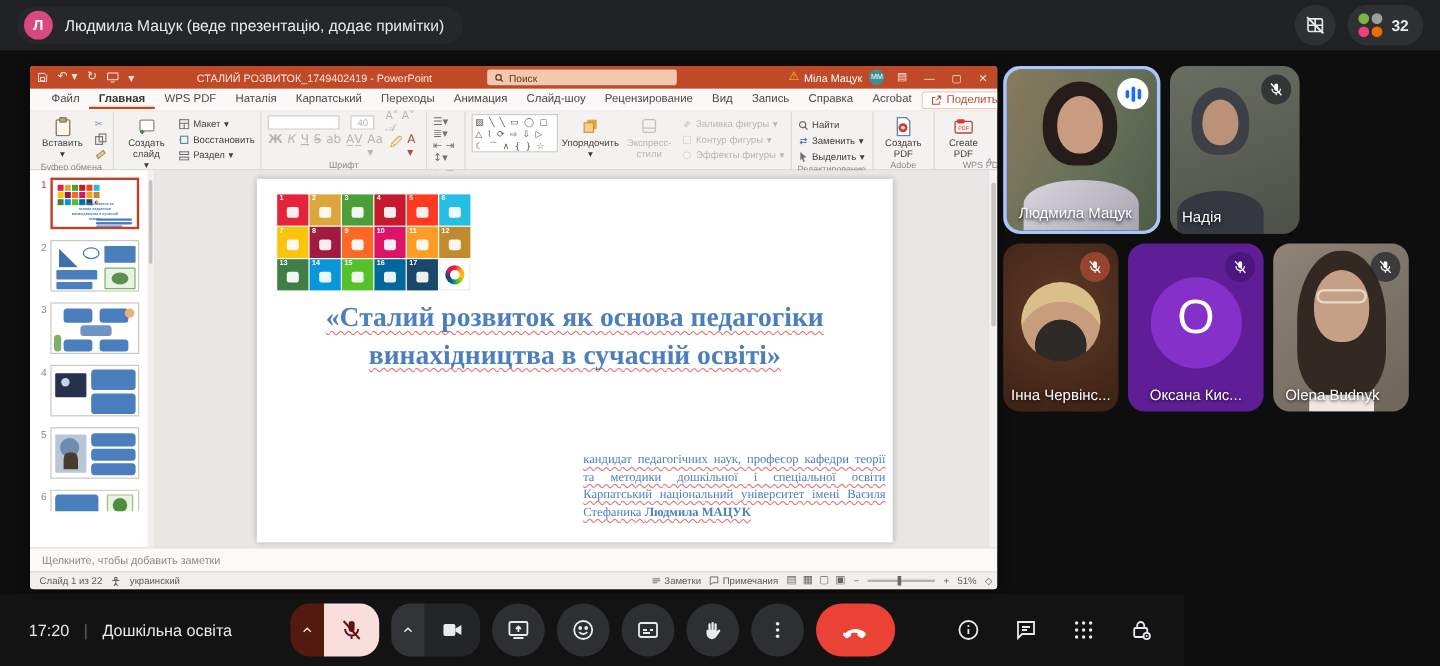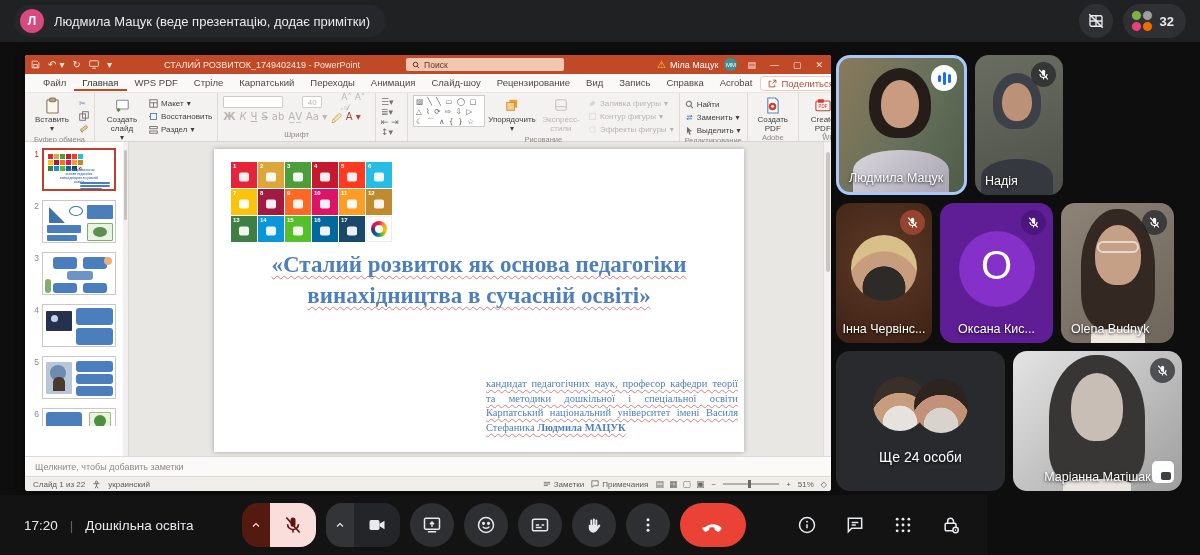--- a/index.html
+++ b/index.html
@@ -26,33 +26,33 @@
   .qat{display:flex;align-items:center;gap:8px;color:#fbe3d8;font-size:10px}
   .ttl-name{margin-left:52px;white-space:nowrap;font-size:9px;color:#fde7dd}
   .searchbox{margin-left:46px;width:158px;height:13px;background:#f3c8b0;border-radius:2px;color:#66341f;font-size:8.5px;display:flex;align-items:center;gap:4px;padding:0 6px}
   .ttl .spacer{flex:1}
   .warn{color:#f8c32c;font-size:10px;margin-right:4px}
   .uavatar{width:13px;height:13px;border-radius:50%;background:#3f8f95;color:#fff;font-size:6px;display:flex;align-items:center;justify-content:center;margin:0 10px 0 6px}
   .winbtns{display:flex;gap:14px;color:#fde7dd;font-size:9px;margin-right:2px}
   
   .tabs{height:19px;background:#fbf9f7;display:flex;align-items:center;padding-left:10px;font-size:9.5px;color:#4b4845;flex:none;border-bottom:1px solid #e8e5e2}
   .tab{padding:2px 8px 3px;cursor:default;white-space:nowrap}
-  .tab.active{color:#35322f;font-weight:normal;box-shadow:inset 0 -2px 0 #c2491f}
+  .tab.active{color:#35322f;font-weight:bold;box-shadow:inset 0 -2px 0 #c2491f}
   .share-btn{margin-left:auto;margin-right:8px;display:flex;align-items:center;gap:4px;background:#fff;border:1px solid #f0cbbb;border-radius:3px;color:#c24b29;font-size:9.5px;padding:1px 7px}
   
   .ribbon{height:49px;background:#f4f2f0;display:flex;border-bottom:1px solid #d8d5d1;flex:none;position:relative}
   .grp{display:flex;flex-direction:column;border-right:1px solid #ddd9d5;padding:2px 5px 0}
   .grp .gc{flex:1;display:flex;gap:5px;align-items:flex-start}
   .glabel{font-size:7.5px;color:#8c8985;text-align:center;padding:0 0 2px}
   .rb{display:flex;flex-direction:column;align-items:center;font-size:8px;color:#413f3c;width:44px;text-align:center;line-height:1.15;padding-top:1px}
   .rb .bigico{height:18px;display:flex;align-items:center;justify-content:center;margin-bottom:1px}
   .rcol{display:flex;flex-direction:column;gap:1px;padding-top:2px}
   .rs{display:flex;align-items:center;gap:3px;font-size:8px;color:#413f3c;height:12px;white-space:nowrap}
   .gray, .gray .rs{color:#b9b6b2}
-  .fontrow{display:flex;align-items:center;gap:19px;height:14px}
+  .fontrow{display:flex;align-items:center;gap:9px;height:14px}
   .fbox{background:#fff;border:1px solid #cfccc8;height:12px;border-radius:1px}
   .glyphrow{display:flex;gap:4px;font-size:9px;color:#b9b6b2;font-family:"DejaVu Sans",sans-serif}
   .shapesbox{width:72px;height:32px;background:#fff;border:1px solid #cfccc8;font-family:"DejaVu Sans",sans-serif;font-size:7.5px;color:#5c5a57;line-height:10px;padding:1px 2px;letter-spacing:1px}
   .collapse{position:absolute;right:4px;bottom:2px;font-size:8px;color:#8c8985}
   
   .bodyrow{flex:1;display:flex;min-height:0}
   .thumbs{width:104px;background:#fff;border-right:1px solid #dedbd7;padding:6px 2px 0 0;display:flex;flex-direction:column;gap:9px;position:relative}
   .thumb{display:flex;gap:3px}
   .tnum{width:14px;text-align:right;font-size:8.5px;color:#8c8985;padding-top:1px}
   .thumb.sel .tnum{color:#c0402a}
@@ -184,21 +184,21 @@
       <span>—</span>
       <span>▢</span>
       <span>✕</span>
     </div>
   </div>
 
   <div class="tabs">
     <span class="tab">Файл</span>
     <span class="tab active">Главная</span>
     <span class="tab">WPS PDF</span>
-    <span class="tab">Стріле</span>
+    <span class="tab">Наталія</span>
     <span class="tab">Карпатський</span>
     <span class="tab">Переходы</span>
     <span class="tab">Анимация</span>
     <span class="tab">Слайд-шоу</span>
     <span class="tab">Рецензирование</span>
     <span class="tab">Вид</span>
     <span class="tab">Запись</span>
     <span class="tab">Справка</span>
     <span class="tab">Acrobat</span>
     <span class="share-btn">
@@ -330,21 +330,20 @@
                 <path d="M2 7l5-5 3 3-5 5z"></path>
               </svg><span>Заливка фигуры</span> ▾</span>
           <span class="rs"><svg width="9" height="9" viewBox="0 0 12 12" fill="none" stroke="#d9d6d2">
                 <rect x="2" y="2" width="8" height="8"></rect>
               </svg><span>Контур фигуры</span> ▾</span>
           <span class="rs"><svg width="9" height="9" viewBox="0 0 12 12" fill="none" stroke="#d9d6d2">
                 <circle cx="6" cy="6" r="4"></circle>
               </svg><span>Эффекты фигуры</span> ▾</span>
         </div>
       </div>
-      <div class="glabel">Рисование</div>
     </div>
 
     <div class="grp">
       <div class="gc">
         <div class="rcol" style="padding-top:3px">
           <span class="rs">
               <svg width="9" height="9" viewBox="0 0 14 14" fill="none" stroke="#73706c" stroke-width="1.6">
                 <circle cx="6" cy="6" r="4"></circle>
                 <path d="M9 9l3.5 3.5"></path>
               </svg>
@@ -627,21 +626,21 @@
         <div class="face" style="left:42px;top:22px;width:38px;height:48px;border-radius:50% 50% 46% 46%;background:#c99b80"></div>
         <div class="torso" style="left:14px;bottom:0;width:96px;height:42px;border-radius:48% 48% 0 0;background:linear-gradient(135deg,#d8d5dd,#a9a6b2)"></div>
       </div>
       <div class="spk">
           <i style="height:7px"></i>
           <i style="height:13px"></i>
           <i style="height:9px"></i>
         </div>
       <span class="nm">Людмила Мацук</span>
     </div>
-    <div class="tile" style="width:88px;background:linear-gradient(160deg,#6a6e62,#4c5048)">
+    <div class="tile" style="width:108px;background:linear-gradient(160deg,#6a6e62,#4c5048)">
       <div class="ph">
         <div class="hair" style="left:18px;top:18px;width:48px;height:56px;border-radius:50% 50% 40% 40%;background:#3d4046"></div>
         <div class="face" style="left:27px;top:28px;width:30px;height:38px;border-radius:50% 50% 46% 46%;background:#bb9177"></div>
         <div class="torso" style="left:6px;bottom:0;width:72px;height:36px;border-radius:50% 50% 0 0;background:#35383e"></div>
       </div>
       <div class="badge">
           <svg width="13" height="13" viewBox="0 0 24 24" fill="none" stroke="#fff" stroke-width="2">
             <rect x="9" y="3" width="6" height="11" rx="3" fill="#fff" stroke="none"></rect>
             <path d="M5.5 11a6.5 6.5 0 0 0 13 0M12 17.5V21"></path>
             <line x1="4" y1="3" x2="20" y2="21"></line>
@@ -686,45 +685,20 @@
           <svg width="13" height="13" viewBox="0 0 24 24" fill="none" stroke="#fff" stroke-width="2">
             <rect x="9" y="3" width="6" height="11" rx="3" fill="#fff" stroke="none"></rect>
             <path d="M5.5 11a6.5 6.5 0 0 0 13 0M12 17.5V21"></path>
             <line x1="4" y1="3" x2="20" y2="21"></line>
           </svg>
         </div>
       <span class="nm">Olena Budnyk</span>
     </div>
   </div>
 
-  <div class="trow">
-    <div class="tile" style="width:169px;background:#282a2d">
-      <div class="avcircle" style="left:38%;top:26px;width:54px;height:54px;background:radial-gradient(circle at 50% 85%,#e6e3df 0 32%,#c89d7e 33% 56%,#3a3029 57%)"></div>
-      <div class="avcircle" style="left:62%;top:28px;width:54px;height:54px;background:radial-gradient(circle at 50% 85%,#d8d3cc 0 32%,#c29177 33% 56%,#2c241f 57%)"></div>
-      <span class="nm center" style="bottom:26px;font-size:14px">Ще 24 особи</span>
-    </div>
-    <div class="tile" style="width:169px;background:linear-gradient(135deg,#e4e4e4,#9e9e9e)">
-      <div class="ph">
-        <div class="hair" style="left:36px;top:4px;width:96px;height:130px;border-radius:48% 48% 26% 26%;background:#383634"></div>
-        <div class="face" style="left:58px;top:22px;width:52px;height:68px;border-radius:50% 50% 44% 44%;background:#c9beb5"></div>
-        <div class="torso" style="left:50px;bottom:0;width:68px;height:12px;border-radius:40% 40% 0 0;background:#e9e6e2"></div>
-      </div>
-      <div class="badge">
-          <svg width="13" height="13" viewBox="0 0 24 24" fill="none" stroke="#fff" stroke-width="2">
-            <rect x="9" y="3" width="6" height="11" rx="3" fill="#fff" stroke="none"></rect>
-            <path d="M5.5 11a6.5 6.5 0 0 0 13 0M12 17.5V21"></path>
-            <line x1="4" y1="3" x2="20" y2="21"></line>
-          </svg>
-        </div>
-      <div class="pip">
-          <i></i>
-        </div>
-      <span class="nm center">Маріанна Матішак</span>
-    </div>
-  </div>
 </div>
 
 <div id="botbar">
   <div class="meetinfo">
     <span>17:20</span>
     <span class="sep">|</span>
     <span>Дошкільна освіта</span>
   </div>
 
   <div class="controls">

